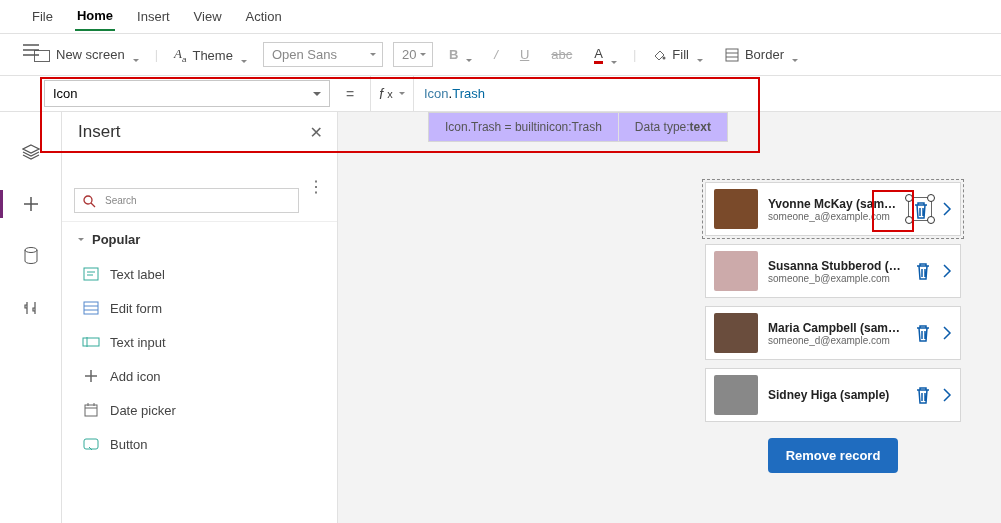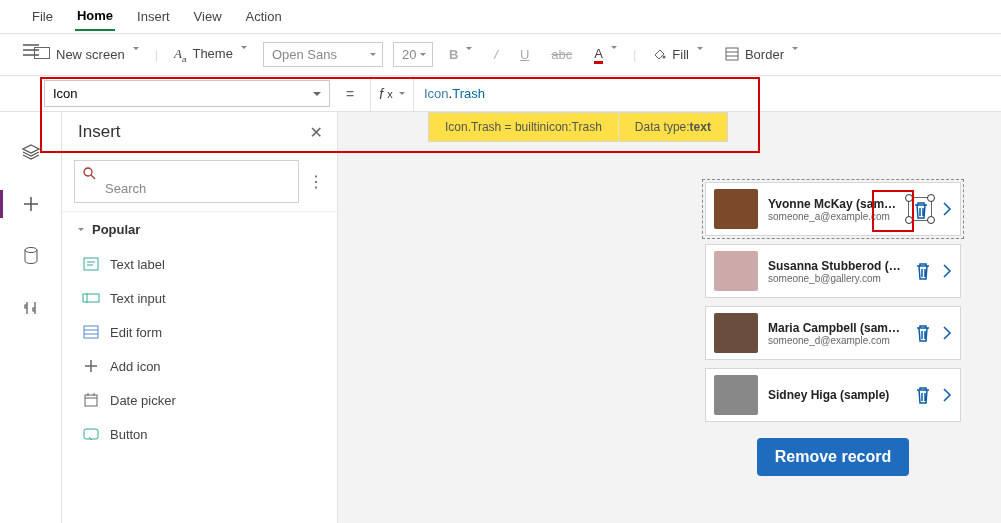--- a/index.html
+++ b/index.html
@@ -3,74 +3,74 @@
 <meta charset="utf-8">
 <style>
 * { box-sizing: border-box; margin: 0; padding: 0; font-family: 'Segoe UI', sans-serif; }
 body { background: #fff; width: 1001px; height: 523px; overflow: hidden; position: relative; }
 
 .tabbar { height: 34px; display: flex; align-items: center; padding: 0 30px; gap: 20px; border-bottom: 1px solid #e1e1e1; font-size: 13px; color: #444; }
 .tabbar .tab { padding: 6px 2px; cursor: pointer; }
 .tabbar .tab.active { font-weight: 600; border-bottom: 2px solid #15803d; color: #000; }
 
 .ribbon { height: 42px; display: flex; align-items: center; padding: 0 28px; gap: 10px; border-bottom: 1px solid #e1e1e1; font-size: 13px; color: #444; }
-.rb-btn { display: flex; align-items: flex-start; gap: 6px; padding: 4px 6px; cursor: pointer; }
+.rb-btn { display: flex; align-items: flex-end; gap: 6px; padding: 4px 6px; cursor: pointer; }
 .rb-select { border: 1px solid #ccc; padding: 4px 12px 4px 8px; font-size: 13px; color: #888; min-width: 120px; position: relative; background: #fff; }
 .rb-select.small { min-width: 40px; }
 .rb-sep { color: #ddd; }
 .chev { width: 0; height: 0; border-left: 4px solid transparent; border-right: 4px solid transparent; border-top: 4px solid #666; }
 .chev-sm { width: 0; height: 0; border-left: 3px solid transparent; border-right: 3px solid transparent; border-top: 3px solid #888; display: inline-block; margin-left: 2px; }
 
 .formula-row { height: 36px; display: flex; align-items: stretch; border-bottom: 1px solid #e1e1e1; }
 .prop-select { width: 286px; margin: 4px 0 4px 44px; border: 1px solid #c7c7c7; display: flex; align-items: center; padding: 0 8px; justify-content: space-between; font-size: 13px; }
 .eq { width: 40px; display: flex; align-items: center; justify-content: center; color: #666; font-size: 14px; }
 .fx { width: 44px; display: flex; align-items: center; justify-content: center; border-right: 1px solid #e1e1e1; font-style: italic; font-size: 14px; color: #444; gap: 4px; border-left: 1px solid #e1e1e1; }
 .formula-input { flex: 1; display: flex; align-items: center; padding: 0 10px; font-family: Consolas, monospace; font-size: 13px; }
 .tok-type { color: #3a7ca5; }
 .tok-prop { color: #0369a1; }
 
-.hint-bar { position: absolute; left: 428px; top: 112px; height: 30px; background: #fde047; border: 1px solid #d6d6d6; display: flex; align-items: center; font-size: 12px; color: #555; z-index: 3; }
+.hint-bar { position: absolute; left: 428px; top: 112px; height: 30px; background: #c4b5fd; border: 1px solid #d6d6d6; display: flex; align-items: center; font-size: 12px; color: #555; z-index: 3; }
 .hint-cell { padding: 0 16px; border-right: 1px solid #e1e1e1; height: 100%; display: flex; align-items: center; }
 .hint-cell:last-child { border-right: none; }
 
 .redbox { position: absolute; border: 2px solid #d40000; pointer-events: none; z-index: 4; }
 .redbox.r1 { left: 40px; top: 77px; width: 720px; height: 76px; }
 .redbox.r2 { left: 872px; top: 190px; width: 42px; height: 42px; }
 
 .main { position: absolute; left: 0; top: 112px; right: 0; bottom: 0; display: flex; }
 
 .iconrail { width: 62px; border-right: 1px solid #e1e1e1; display: flex; flex-direction: column; align-items: center; gap: 20px; padding-top: 24px; color: #555; position: relative; }
 .iconrail .rail-item { width: 32px; height: 32px; display: flex; align-items: center; justify-content: center; cursor: pointer; }
 .iconrail .rail-item.active::before { content:''; position: absolute; left: 0; width: 3px; height: 28px; background: #742774; margin-top: 0; }
 
 .insert-panel { width: 276px; border-right: 1px solid #e1e1e1; background: #fff; display: flex; flex-direction: column; }
 .insert-header { display: flex; align-items: center; justify-content: space-between; padding: 10px 14px 10px 16px; font-size: 17px; color: #333; }
 .insert-search-row { display: flex; align-items: center; padding: 8px 12px; gap: 8px; }
-.insert-search { flex: 1; border: 1px solid #d0d0d0; padding: 20px 8px 6px 30px; font-size: 13px; color: #888; position: relative; }
+.insert-search { flex: 1; border: 1px solid #d0d0d0; padding: 6px 8px 6px 30px; font-size: 10px; color: #888; position: relative; margin-top: 28px; }
 .insert-search .mag { position: absolute; left: 8px; top: 6px; color: #a33; }
 .insert-more { width: 18px; text-align: center; color: #666; cursor: pointer; }
 
 .cat-header { display: flex; align-items: center; gap: 8px; padding: 10px 14px; font-size: 13px; font-weight: 600; color: #333; border-top: 1px solid #eee; }
 .item-list { list-style: none; }
 .item-list li { display: flex; align-items: center; gap: 10px; padding: 8px 14px 8px 20px; font-size: 13px; color: #444; cursor: pointer; }
 .item-ico { width: 18px; height: 18px; display: flex; align-items: center; justify-content: center; }
 
 .canvas { flex: 1; background: #f3f3f3; position: relative; }
 
 .gallery { position: absolute; right: 40px; top: 70px; width: 256px; background: transparent; }
 .g-item { background: #fff; border: 1px solid #d6d6d6; margin-bottom: 8px; display: flex; align-items: center; padding: 6px 8px; gap: 10px; position: relative; }
 .g-item:first-child { outline: 1px dashed #888; outline-offset: 2px; }
 .avatar { width: 44px; height: 40px; background: #ccc; border-radius: 2px; flex-shrink: 0; background-size: cover; }
 .g-text { flex: 1; min-width: 0; }
 .g-name { font-size: 12px; font-weight: 600; color: #222; white-space: nowrap; overflow: hidden; text-overflow: ellipsis; }
 .g-email { font-size: 10px; color: #666; white-space: nowrap; overflow: hidden; text-overflow: ellipsis; }
 .trash { color: #0b5cab; cursor: pointer; flex-shrink: 0; }
 .chev-r { color: #0b5cab; flex-shrink: 0; }
 
-.remove-btn { display: block; margin: 16px auto 0; background: #1f6cbf; color: #fff; border: none; padding: 10px 18px; border-radius: 4px; font-size: 16px; font-weight: 600; cursor: pointer; }
+.remove-btn { display: block; margin: 16px auto 0; background: #1f6cbf; color: #fff; border: none; padding: 10px 18px; border-radius: 4px; font-size: 13px; font-weight: 600; cursor: pointer; }
 
 .sel-handles { position: absolute; border: 1px solid #666; }
 .sel-handles .h { position: absolute; width: 8px; height: 8px; border: 1px solid #333; background: #fff; border-radius: 50%; }
 
 
 .av1{background:#7a4a2a;} .av2{background:#caa;} .av3{background:#6a4d3d;} .av4{background:#888;}
 
 svg { display: block; }
 </style>
 </head>
@@ -220,36 +220,36 @@
             <svg width="16" height="14">
               <rect x="1" y="1" width="14" height="12" fill="none" stroke="#3a9"></rect>
               <line x1="4" y1="5" x2="12" y2="5" stroke="#3a9"></line>
               <line x1="4" y1="8" x2="10" y2="8" stroke="#3a9"></line>
             </svg>
           </span>
           <span>Text label</span>
         </li>
       <li>
           <span class="item-ico">
-            <svg width="18" height="10">
-              <rect x="1" y="1" width="16" height="8" fill="none" stroke="#3a9"></rect>
-              <line x1="5" y1="0" x2="5" y2="10" stroke="#3a9"></line>
-            </svg>
-          </span>
-          <span>Text input</span>
-        </li>
-      <li>
-          <span class="item-ico">
             <svg width="16" height="14">
               <rect x="1" y="1" width="14" height="12" fill="none" stroke="#58c"></rect>
               <line x1="1" y1="5" x2="15" y2="5" stroke="#58c"></line>
               <line x1="1" y1="9" x2="15" y2="9" stroke="#58c"></line>
             </svg>
           </span>
           <span>Edit form</span>
+        </li>
+      <li>
+          <span class="item-ico">
+            <svg width="18" height="10">
+              <rect x="1" y="1" width="16" height="8" fill="none" stroke="#3a9"></rect>
+              <line x1="5" y1="0" x2="5" y2="10" stroke="#3a9"></line>
+            </svg>
+          </span>
+          <span>Text input</span>
         </li>
       <li>
           <span class="item-ico">
             <svg width="14" height="14">
               <line x1="7" y1="1" x2="7" y2="13" stroke="#666" stroke-width="1.5"></line>
               <line x1="1" y1="7" x2="13" y2="7" stroke="#666" stroke-width="1.5"></line>
             </svg>
           </span>
           <span>Add icon</span>
         </li>
@@ -294,21 +294,21 @@
             <span class="h" style="right:-4px;bottom:-4px"></span>
         </div>
         <svg class="chev-r" width="10" height="14">
             <path d="M2 1 l6 6 l-6 6" fill="none" stroke="#0b5cab" stroke-width="1.5"></path>
           </svg>
       </div>
       <div class="g-item">
         <div class="avatar av2"></div>
         <div class="g-text">
           <div class="g-name">Susanna Stubberod (sample)</div>
-          <div class="g-email">someone_b@gallery.com</div>
+          <div class="g-email">someone_b@example.com</div>
         </div>
         <svg class="trash" width="18" height="20">
             <path d="M3 5 h12 M6 5 V3 h6 v2 M5 5 l1 13 h6 l1 -13 M8 8 v8 M11 8 v8" fill="none" stroke="#0b5cab" stroke-width="1.5"></path>
           </svg>
         <svg class="chev-r" width="10" height="14">
             <path d="M2 1 l6 6 l-6 6" fill="none" stroke="#0b5cab" stroke-width="1.5"></path>
           </svg>
       </div>
       <div class="g-item">
         <div class="avatar av3"></div>

